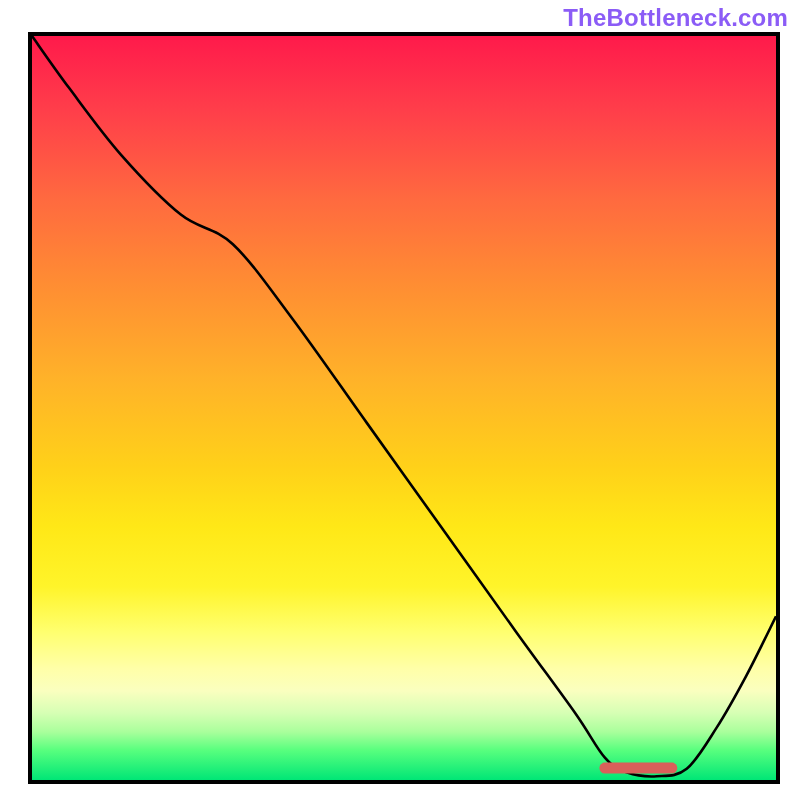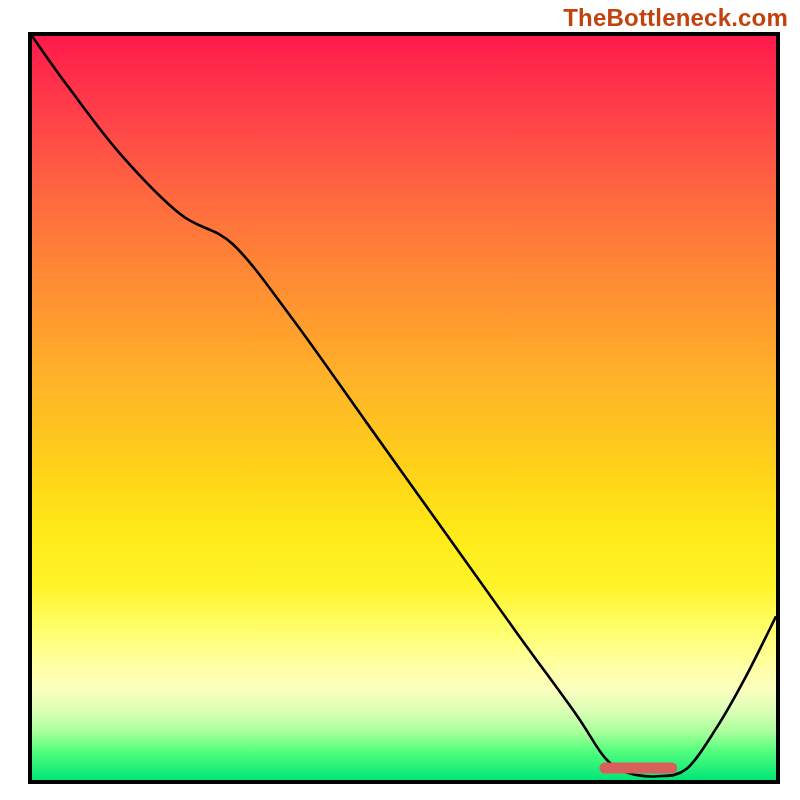--- a/index.html
+++ b/index.html
@@ -15,21 +15,21 @@
     position: relative;
     width: 800px;
     height: 800px;
   }
   .watermark {
     position: absolute;
     top: 4px;
     right: 12px;
     font-size: 24px;
     font-weight: 600;
-    color: #c2410c;
+    color: #8b5cf6;
     letter-spacing: 0.2px;
   }
   .plot {
     position: absolute;
     left: 28px;
     top: 32px;
     width: 752px;   
     height: 752px;  
     border: 4px solid #000;
     box-sizing: border-box;

